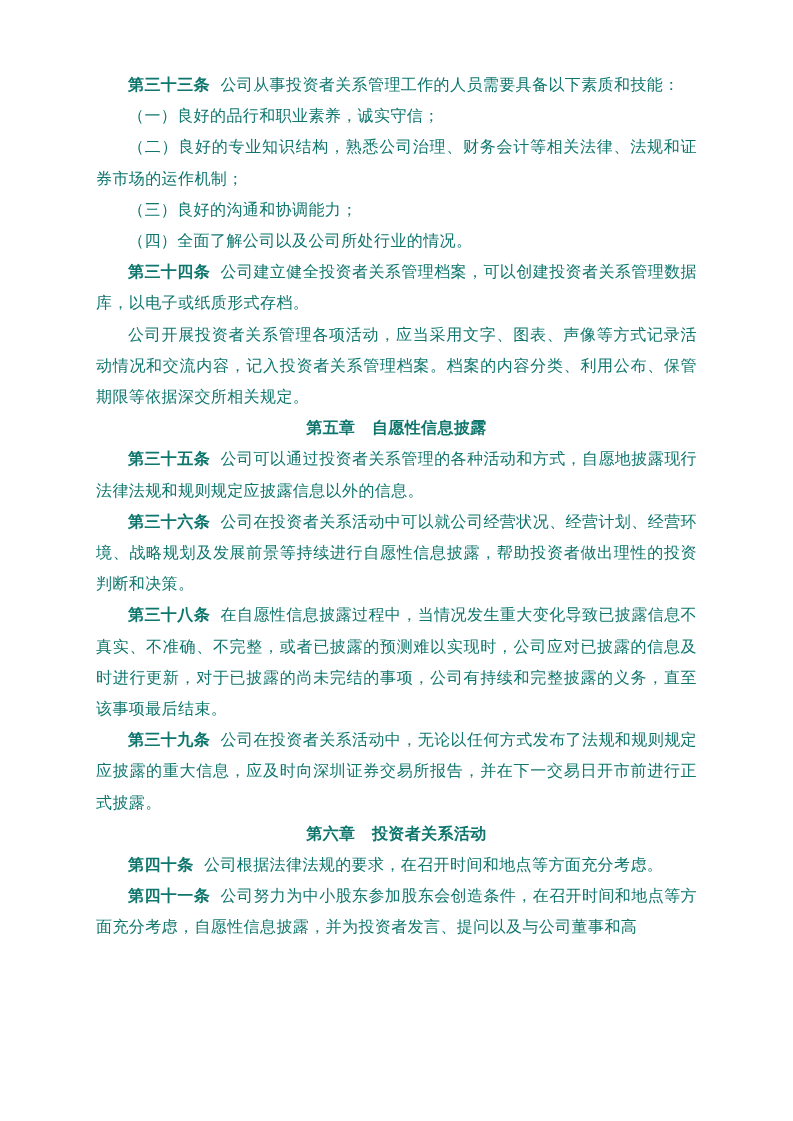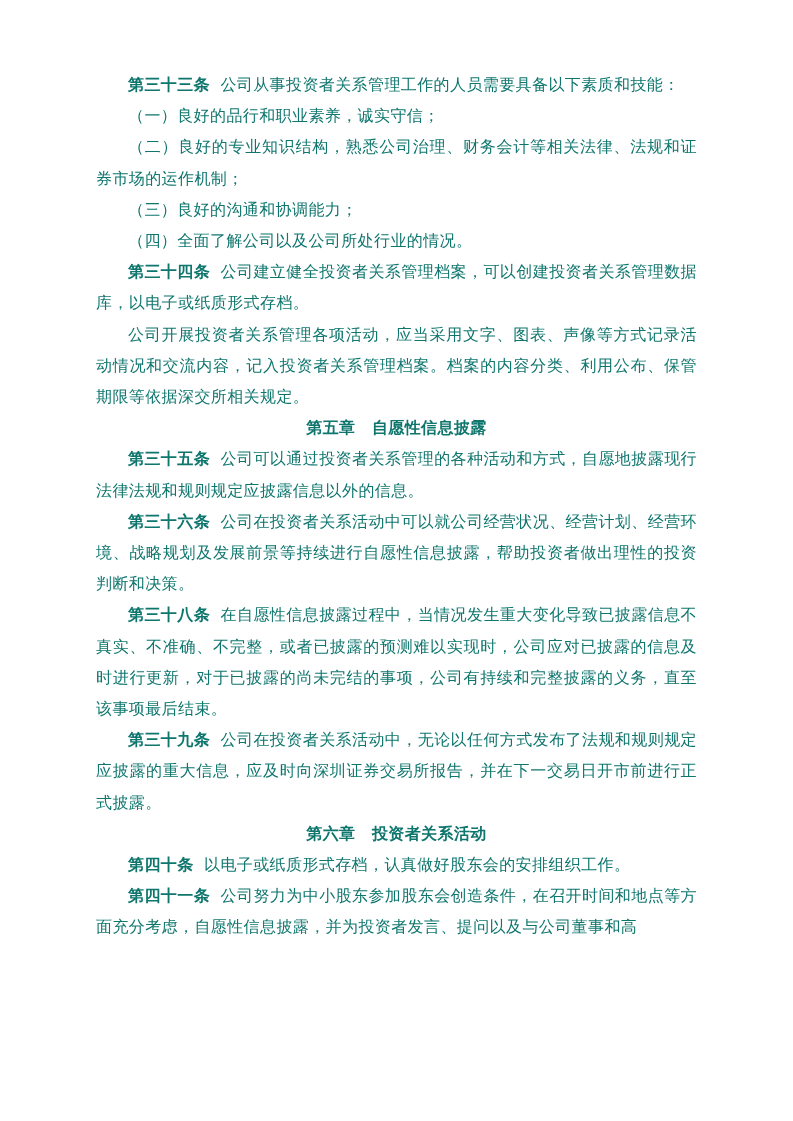--- a/index.html
+++ b/index.html
@@ -69,18 +69,18 @@
     <p class="para"><span class="term">第三十六条</span><span>公司在投资者关系活动中可以就公司经营状况、经营计划、经营环境、战略规划及发展前景等持续进行自愿性信息披露，帮助投资者做出理性的投资判断和决策。</span></p>
 
 
     <p class="para"><span class="term">第三十八条</span><span>在自愿性信息披露过程中，当情况发生重大变化导致已披露信息不真实、不准确、不完整，或者已披露的预测难以实现时，公司应对已披露的信息及时进行更新，对于已披露的尚未完结的事项，公司有持续和完整披露的义务，直至该事项最后结束。</span></p>
 
     <p class="para"><span class="term">第三十九条</span><span>公司在投资者关系活动中，无论以任何方式发布了法规和规则规定应披露的重大信息，应及时向深圳证券交易所报告，并在下一交易日开市前进行正式披露。</span></p>
 
     <p class="chapter-heading">第六章　投资者关系活动</p>
 
 
-    <p class="para"><span class="term">第四十条</span><span>以电子或纸质形式存档，认真做好股东会的安排组织工作。</span></p>
+    <p class="para"><span class="term">第四十条</span><span>公司根据法律法规的要求，在召开时间和地点等方面充分考虑。</span></p>
 
     <p class="para"><span class="term">第四十一条</span><span>公司努力为中小股东参加股东会创造条件，在召开时间和地点等方面充分考虑，自愿性信息披露，并为投资者发言、提问以及与公司董事和高</span></p>
 
   </div>
 </div>
 
 </body></html>

